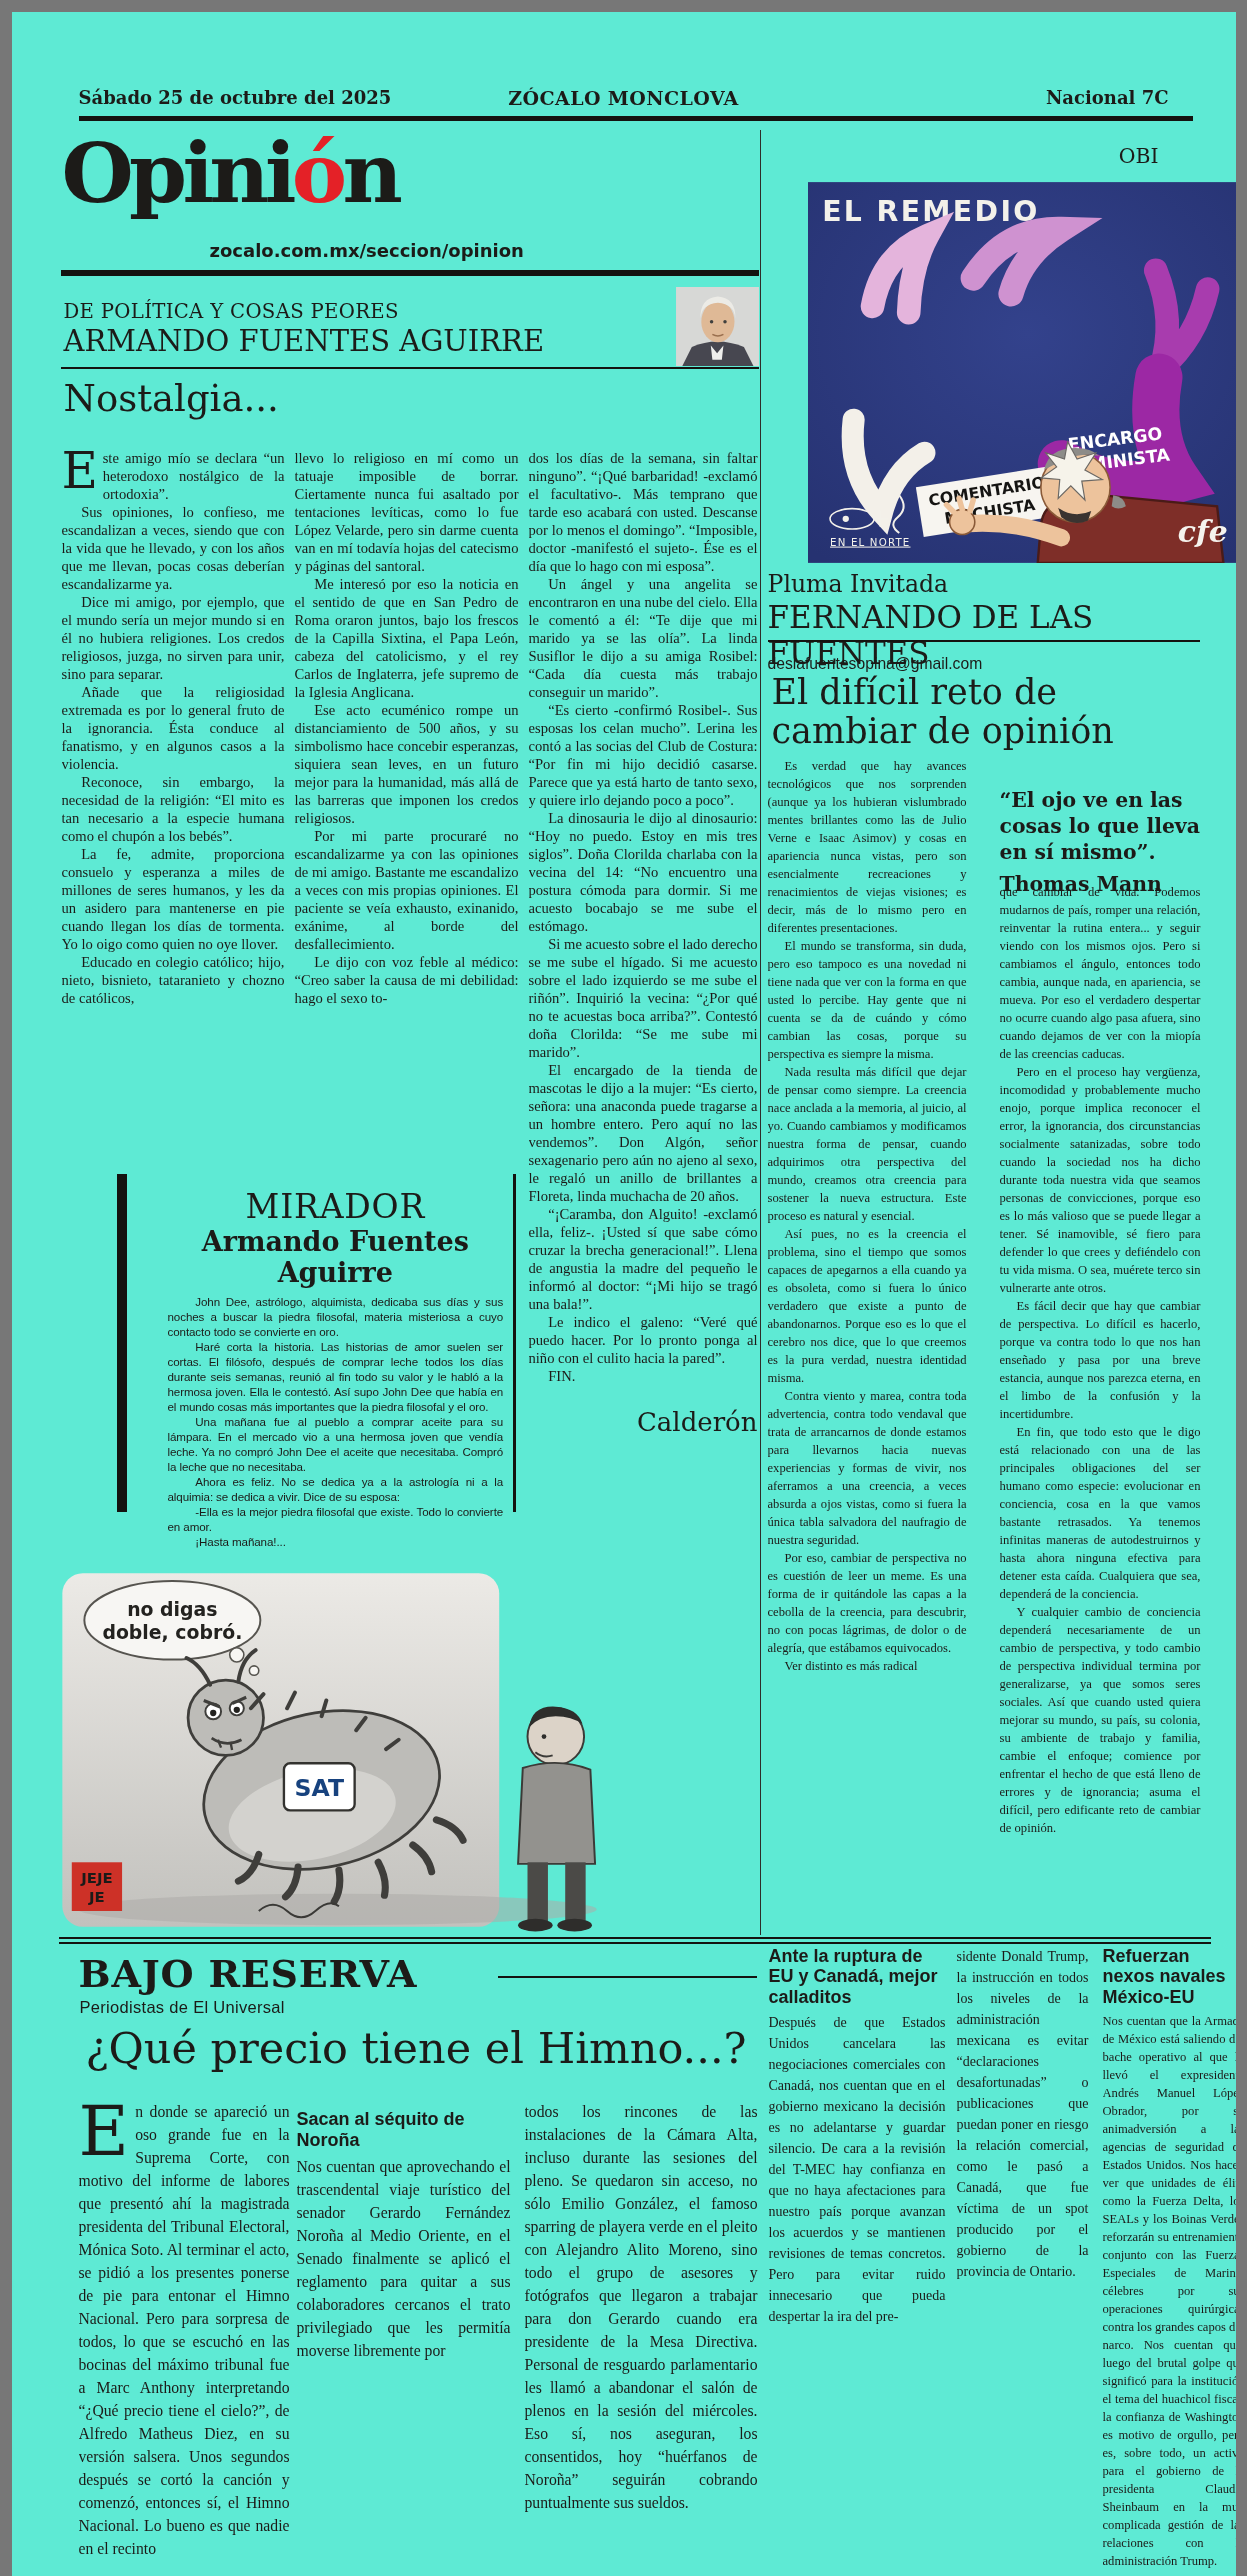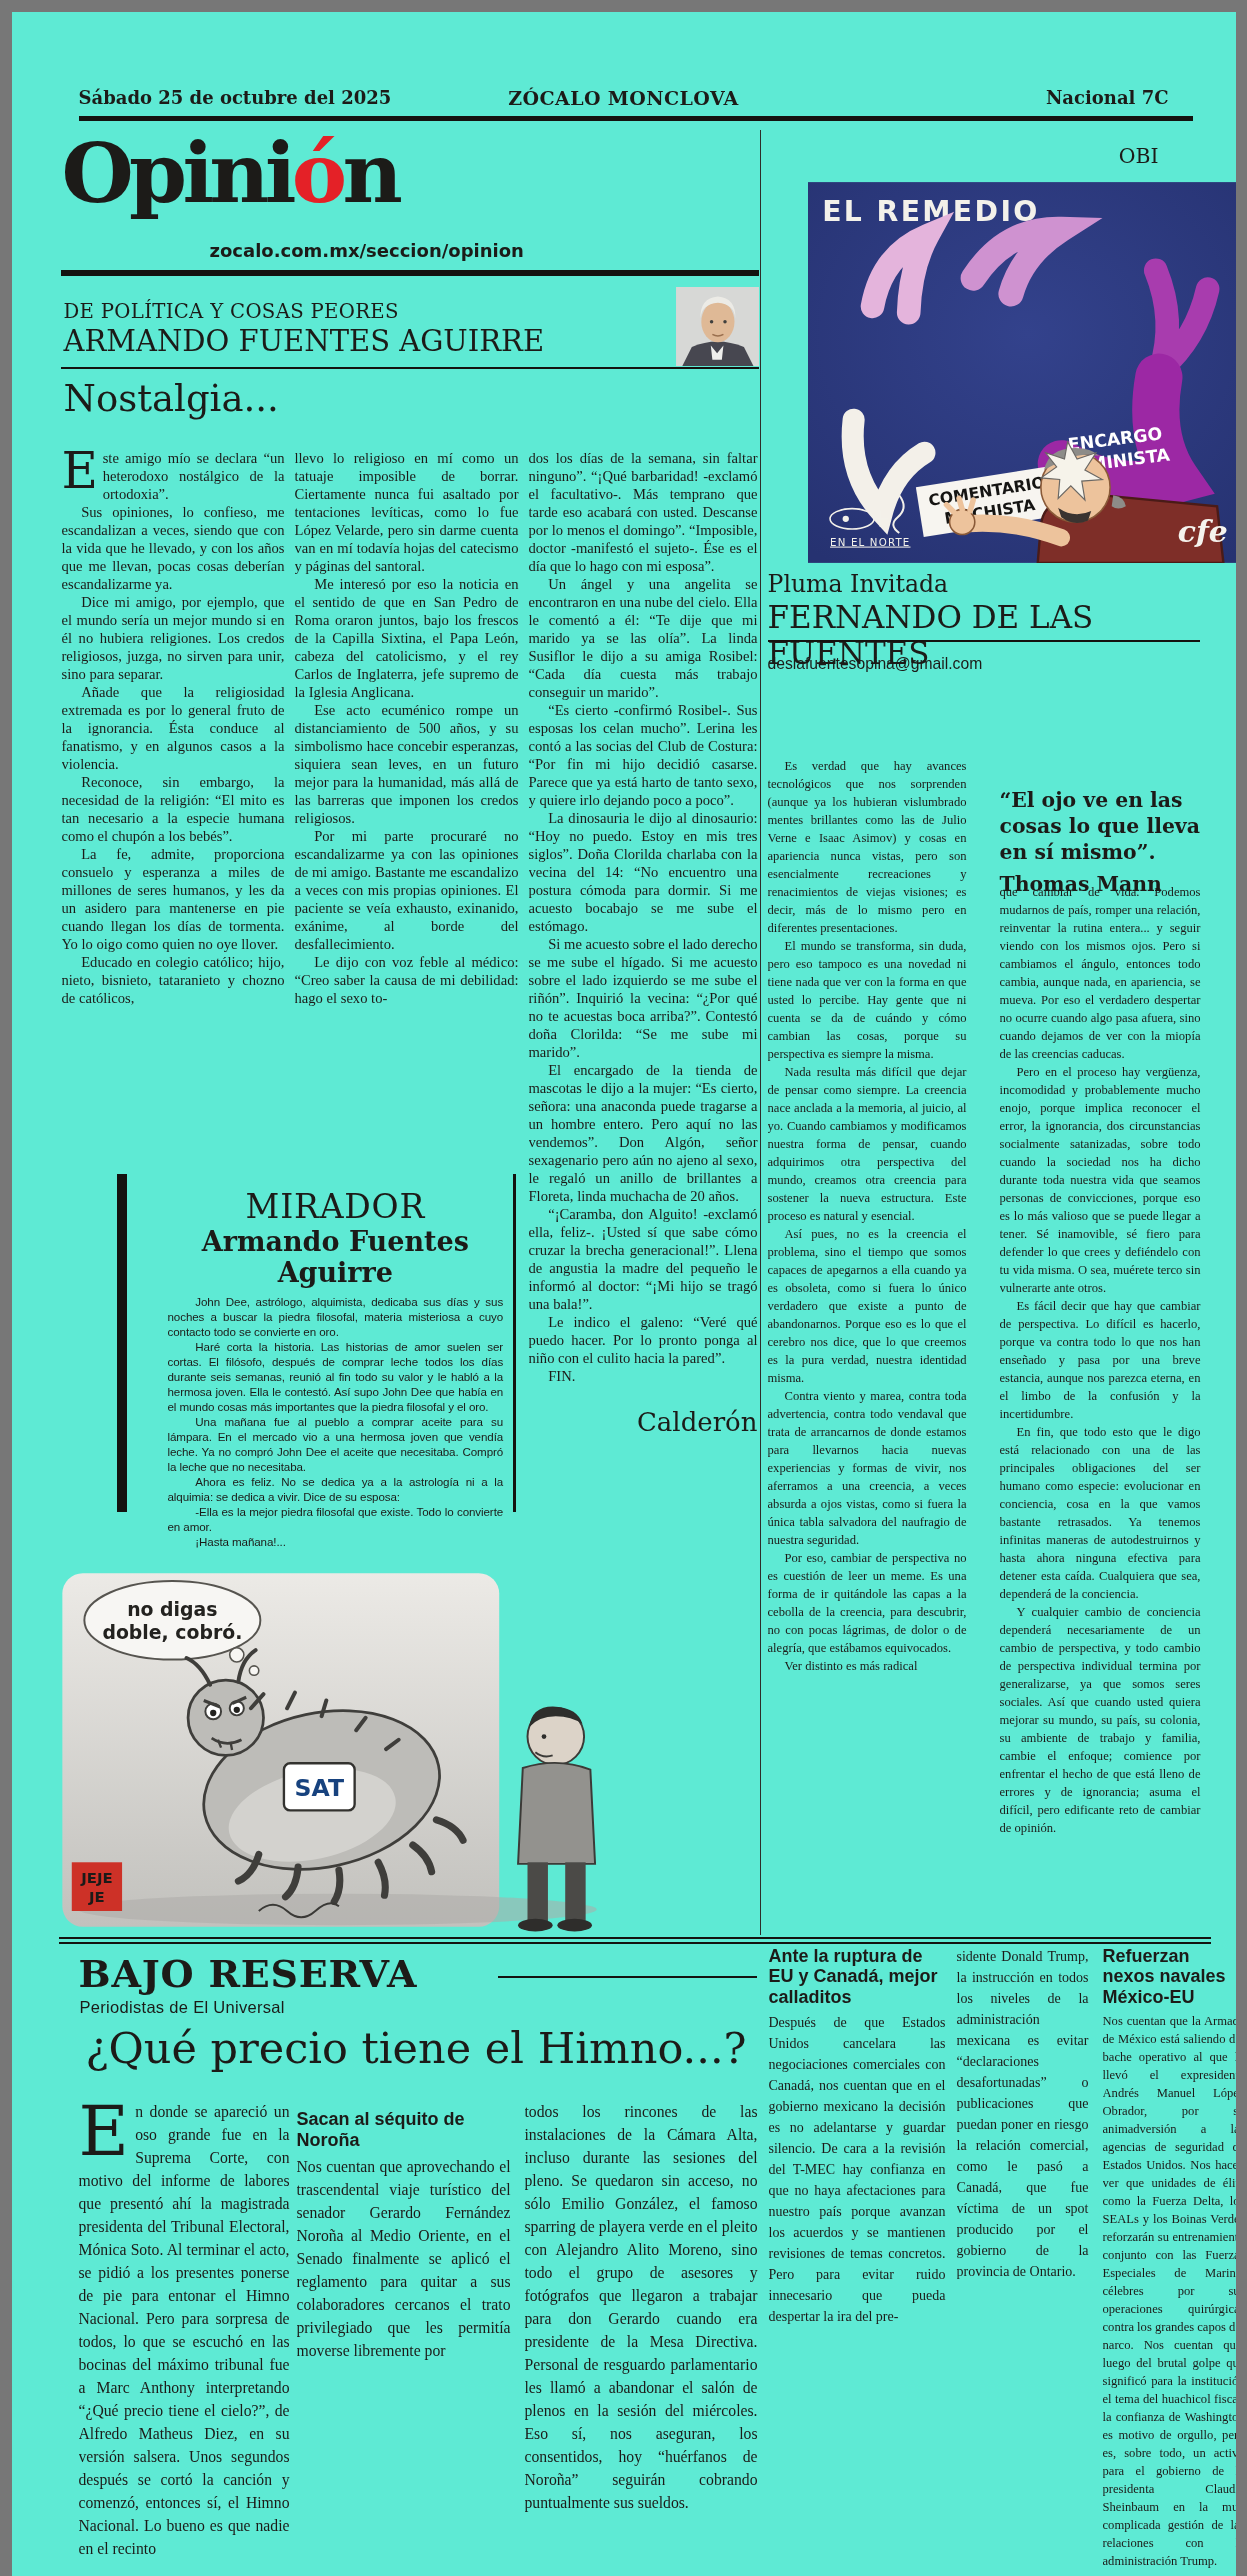--- a/index.html
+++ b/index.html
@@ -250,20 +250,21 @@
         <path d="M84,428 l18,0 M92,418 l0,20" stroke="#f3f1ea" stroke-width="2"></path>
         <text x="28" y="462" font-family="DejaVu Sans, sans-serif" font-size="13" letter-spacing="1.5" fill="#f3f1ea" text-decoration="underline">EN EL NORTE</text>
       </g>
     </svg>
   </div>
 
   <div class="abs" id="pl-kicker">Pluma Invitada</div>
   <div class="abs" id="pl-author">FERNANDO DE LAS FUENTES</div>
   <div class="abs rule" id="pl-rule"></div>
   <div class="abs" id="pl-email">deslafuentesopina@gmail.com</div>
+  <h2 class="abs" id="pl-head" style="margin:0;font-weight:400">El difícil reto de cambiar de opinión</h2>
 
   <div class="abs" id="quote">
     <p>“El ojo ve en las cosas lo que lleva en sí mismo”.</p>
     <p class="qa">Thomas Mann</p>
   </div>
 
   <div class="col f-col" id="fcol1">
     <p>Es verdad que hay avances tecnológicos que nos sorprenden (aunque ya los hubieran vislumbrado mentes brillantes como las de Julio Verne e Isaac Asimov) y cosas en apariencia nunca vistas, pero son esencialmente recreaciones y renacimientos de viejas visiones; es decir, más de lo mismo pero en diferentes presentaciones.</p>
     <p>El mundo se transforma, sin duda, pero eso tampoco es una novedad ni tiene nada que ver con la forma en que usted lo percibe. Hay gente que ni cuenta se da de cuándo y cómo cambian las cosas, porque su perspectiva es siempre la misma.</p>
     <p>Nada resulta más difícil que dejar de pensar como siempre. La creencia nace anclada a la memoria, al juicio, al yo. Cuando cambiamos y modificamos nuestra forma de pensar, cuando adquirimos otra perspectiva del mundo, creamos otra creencia para sostener la nueva estructura. Este proceso es natural y esencial.</p>

